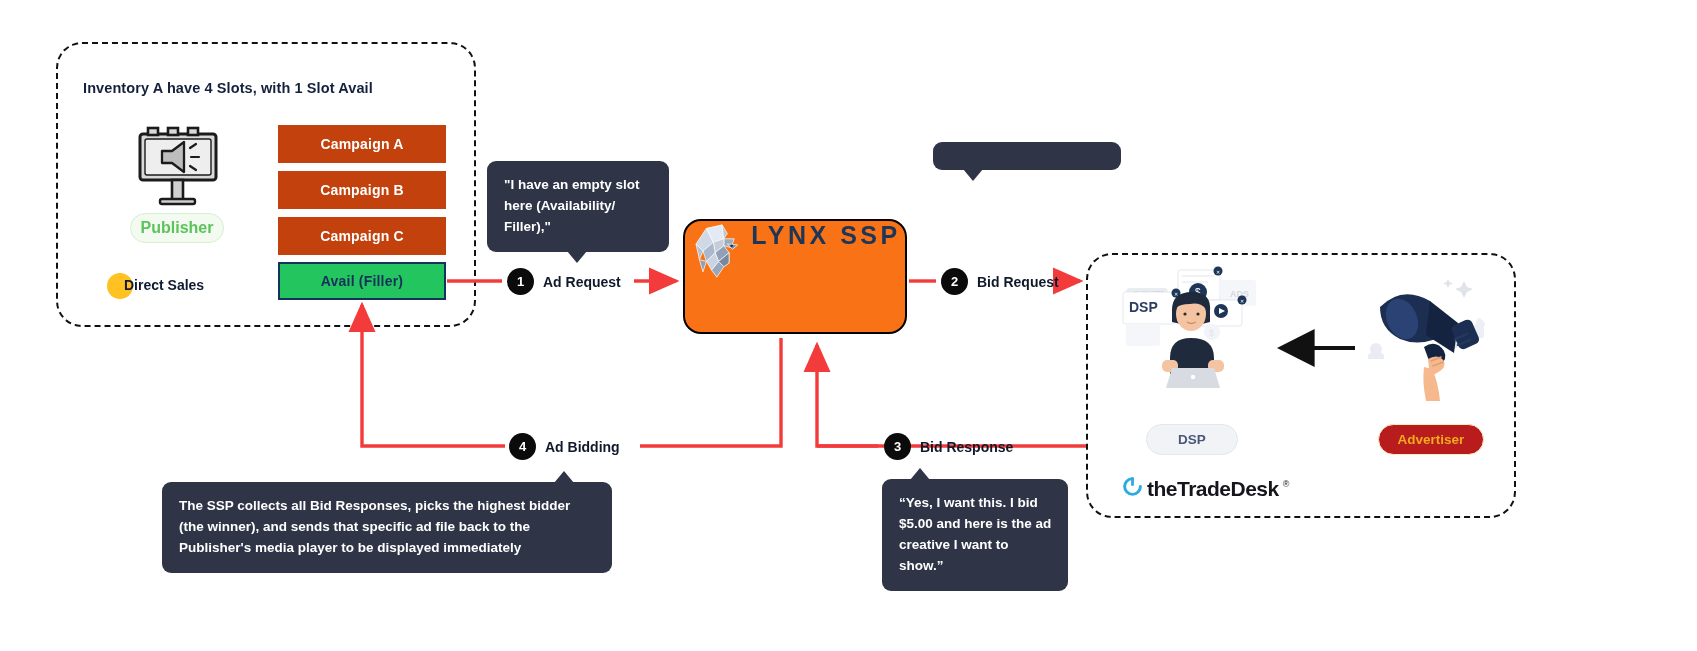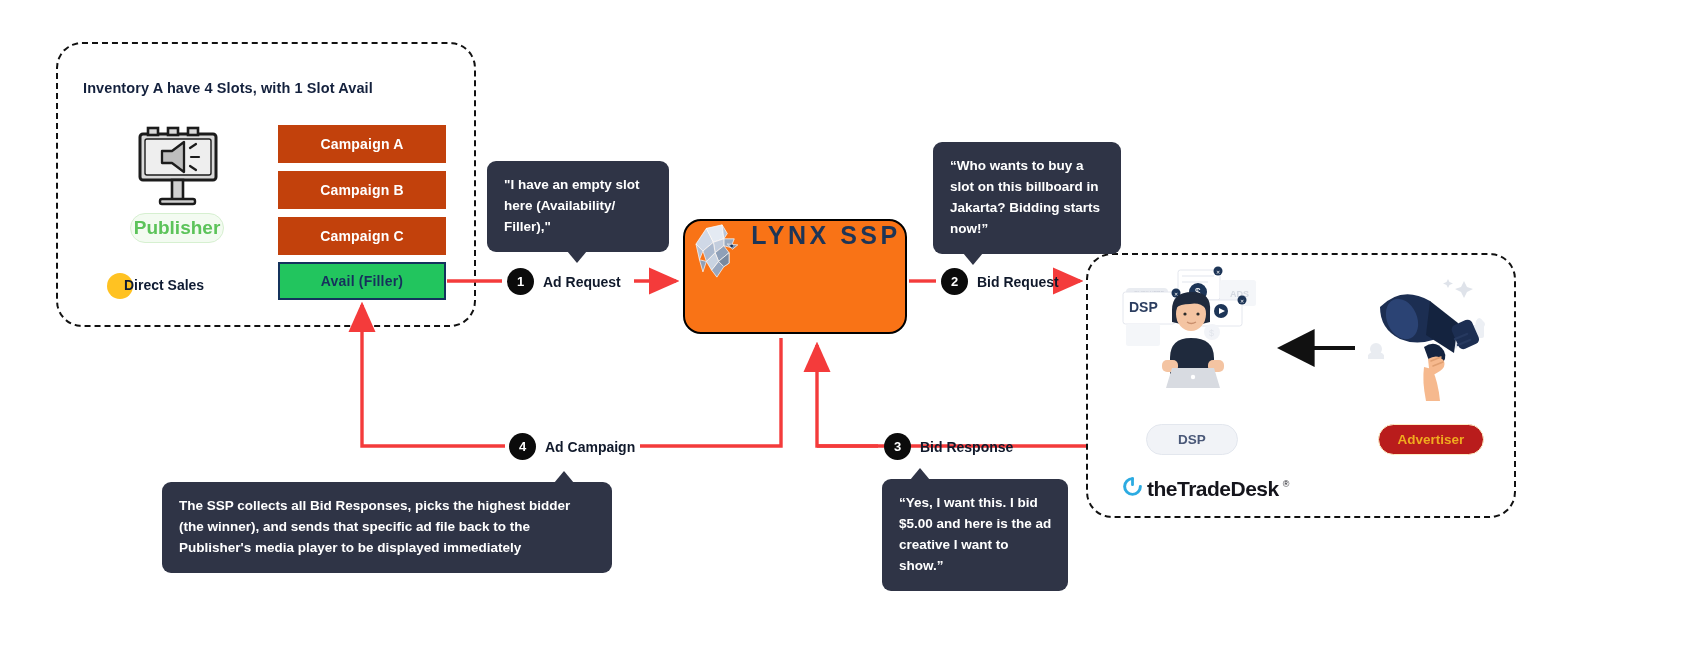--- a/index.html
+++ b/index.html
@@ -28,21 +28,21 @@
     white-space: nowrap;
   }
 
   #billboard-icon { position: absolute; left: 132px; top: 126px; width: 92px; height: 82px; }
 
   #publisher-badge {
     position: absolute; left: 130px; top: 213px;
     width: 94px; height: 30px; border-radius: 15px;
     background: #f3fbf1; border: 1.5px solid #d6f0d0;
     display: flex; align-items: center; justify-content: center;
-    font-size: 19px; font-weight: 700; color: #5cc35a;
+    font-size: 16px; font-weight: 700; color: #5cc35a;
   }
 
   #direct-sales-dot {
     position: absolute; left: 107px; top: 273px;
     width: 26px; height: 26px; border-radius: 50%;
     background: #ffc222;
   }
   #direct-sales-label {
     position: absolute; left: 124px; top: 277px; width: 160px;
     text-align: left;
@@ -262,30 +262,29 @@
   <div class="step" id="step-2">
     <div class="step-num">2</div>
     <div class="step-label">Bid Request</div>
   </div>
   <div class="step" id="step-3">
     <div class="step-num">3</div>
     <div class="step-label">Bid Response</div>
   </div>
   <div class="step" id="step-4">
     <div class="step-num">4</div>
-    <div class="step-label">Ad Campaign</div>
+    <div class="step-label">Ad Bidding</div>
   </div>
 
   <div class="bubble" id="bubble-ad-request">
     <span>"I have an empty slot here (Availability/ Filler),"</span>
     <span class="tail down"></span>
   </div>
 
   <div class="bubble" id="bubble-bid-request">
-    <span>“Who wants to buy a slot on this billboard in Jakarta? Bidding starts now!”</span>
     <span class="tail down"></span>
   </div>
 
   <div class="bubble" id="bubble-ad-response">
     <span>The SSP collects all Bid Responses, picks the highest bidder (the winner), and sends that specific ad file back to the Publisher's media player to be displayed immediately</span>
     <span class="tail up"></span>
   </div>
 
   <div class="bubble" id="bubble-bid-response">
     <span>“Yes, I want this. I bid $5.00 and here is the ad creative I want to show.”</span>

